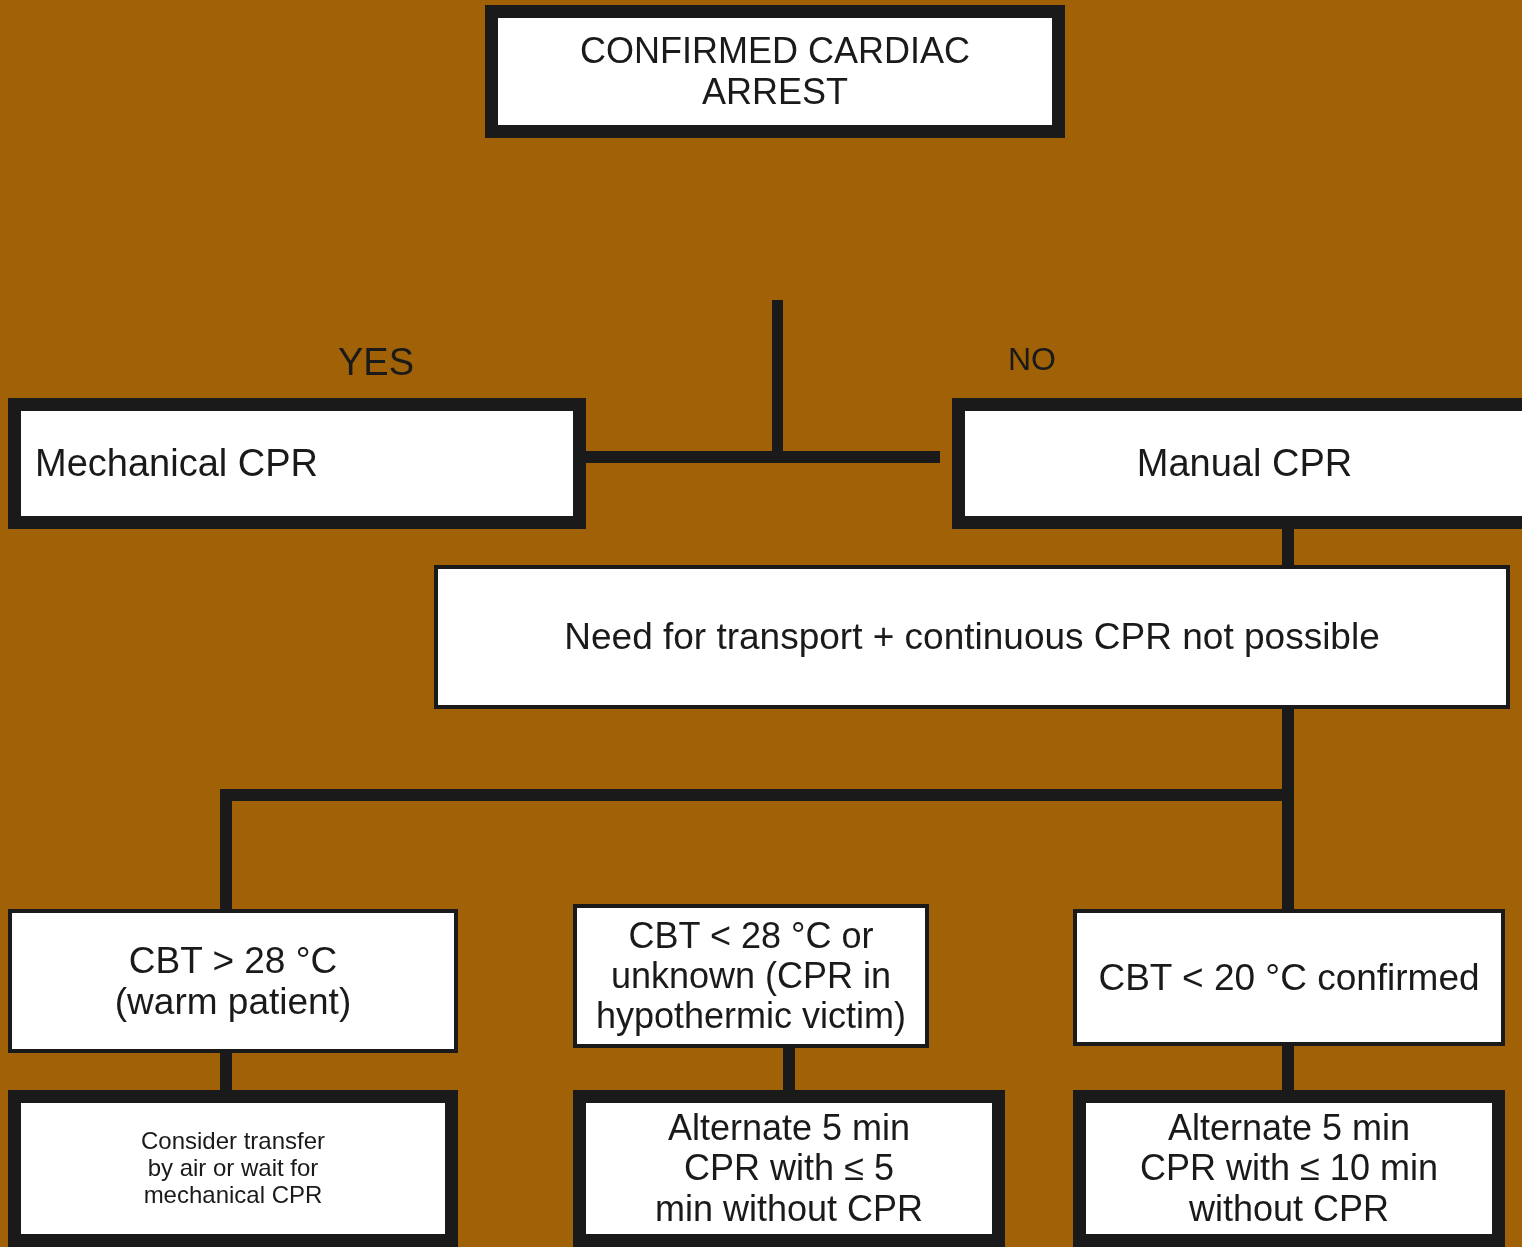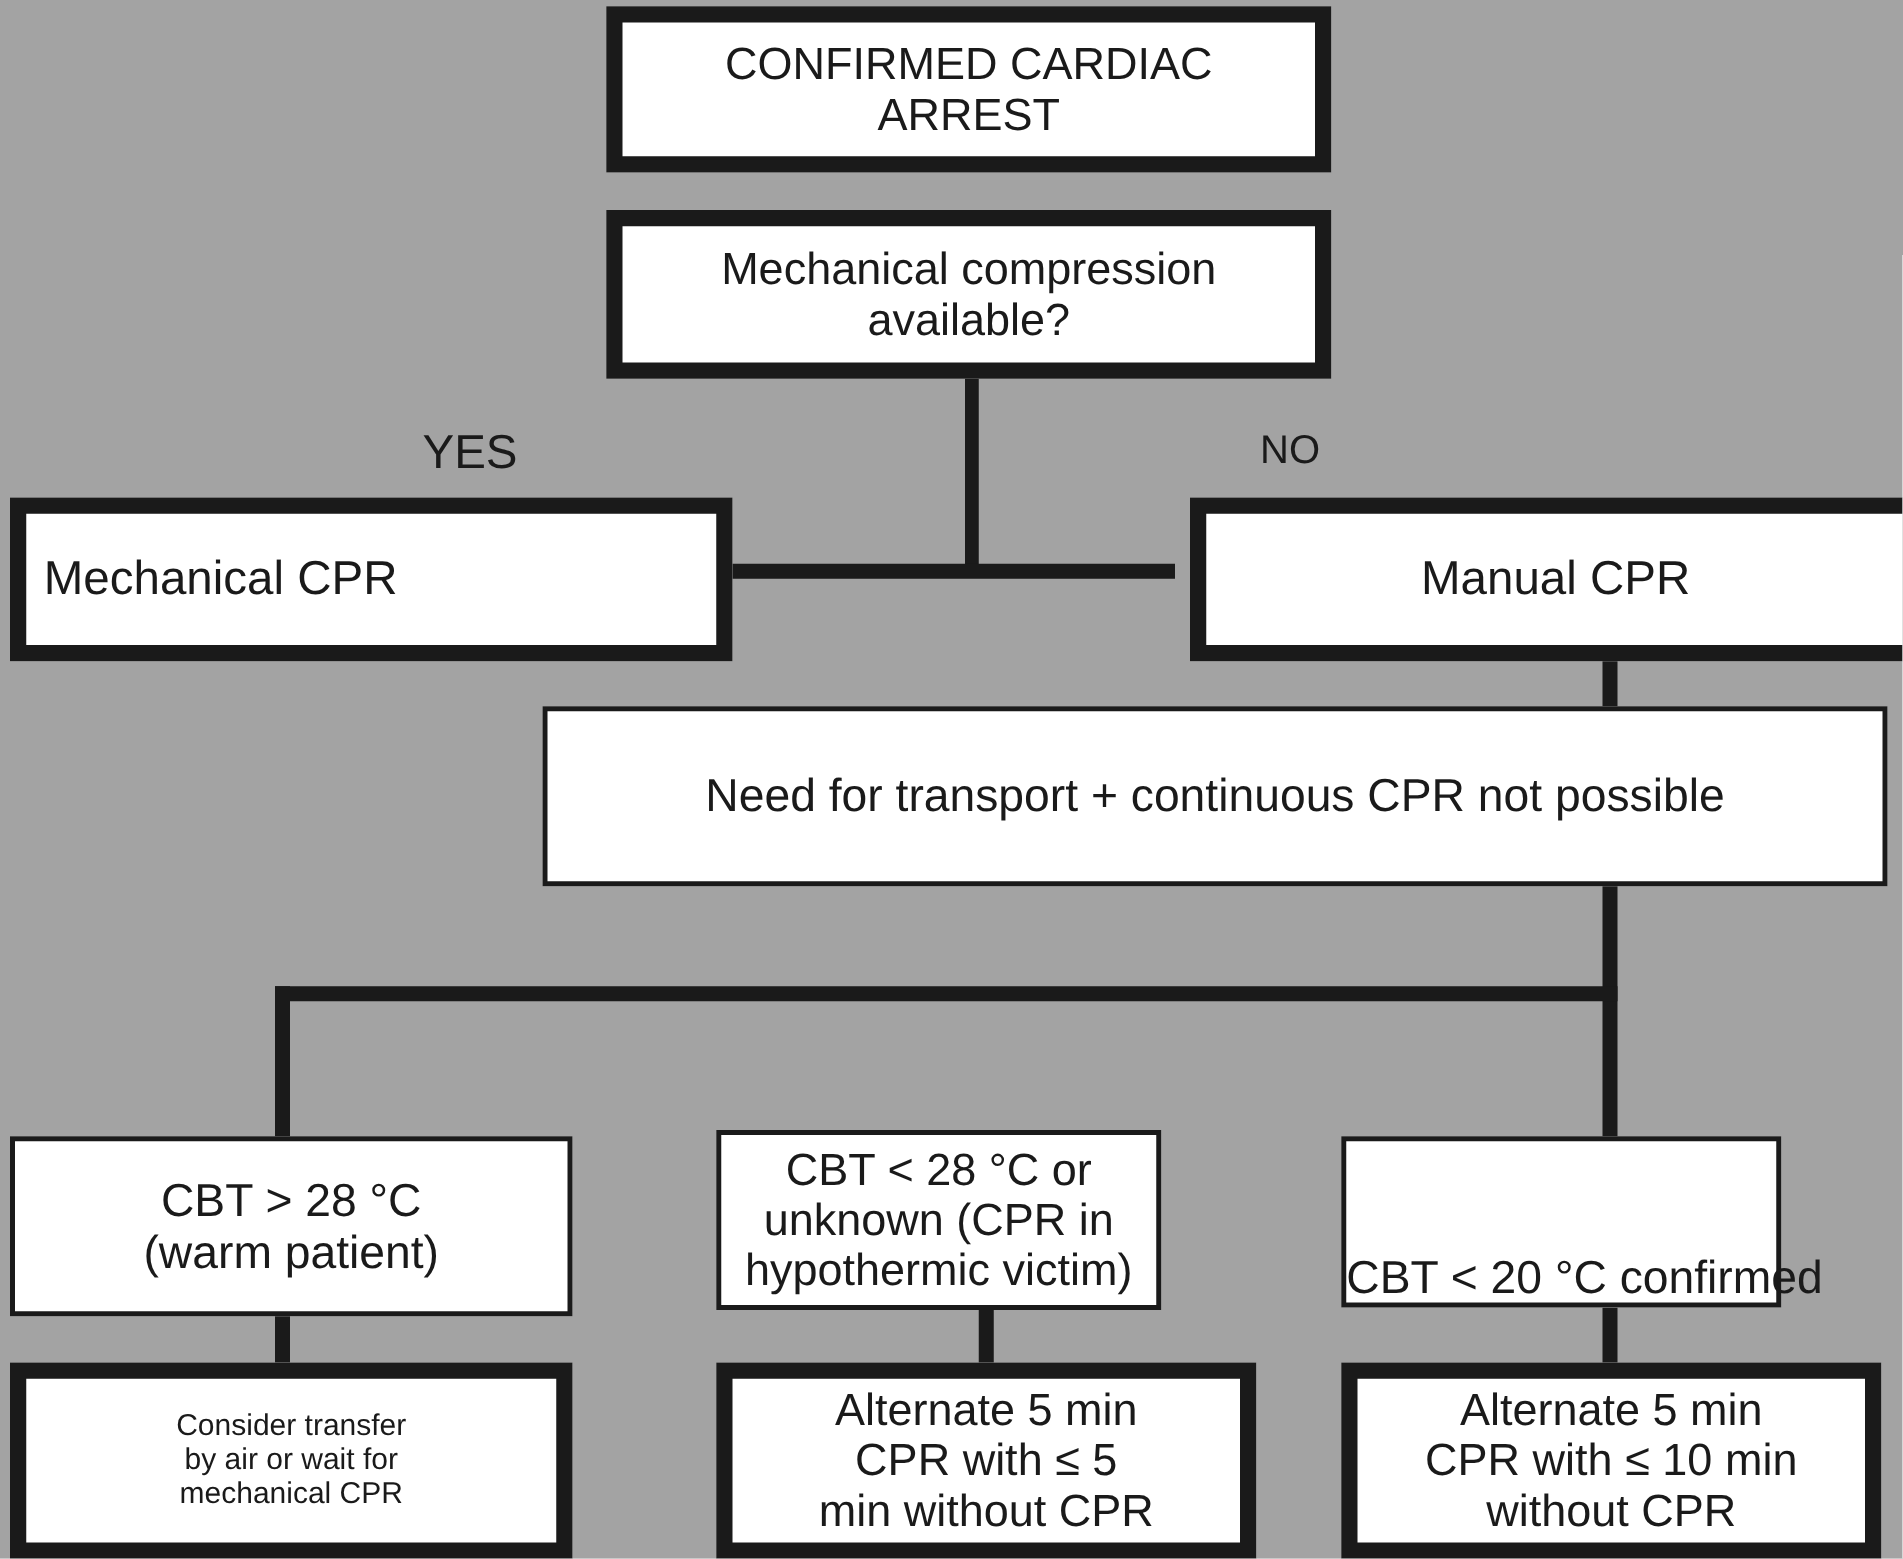--- a/index.html
+++ b/index.html
@@ -8,21 +8,21 @@
     background: #ffffff;
   }
   body {
     font-family: "Liberation Sans", sans-serif;
     color: #1a1a1a;
   }
   #chart {
     position: relative;
     width: 1522px;
     height: 1247px;
-    background: #a3a3a3;
+    background: #a16207;
     overflow: hidden;
   }
   .node {
     position: absolute;
     box-sizing: border-box;
     background: #ffffff;
     border: 4px solid #1a1a1a;
     display: flex;
     align-items: center;
     justify-content: center;
@@ -73,24 +73,20 @@
 
   <div class="conn" style="left:220px; top:1052px; width:12px; height:45px;"></div>
   <div class="conn" style="left:783px; top:1046px; width:12px; height:51px;"></div>
   <div class="conn" style="left:1282px; top:1046px; width:12px; height:51px;"></div>
 
   <div class="node thick" style="left:485px; top:5px; width:580px; height:133px; font-size:36px;">
     <span class="txt">CONFIRMED CARDIAC
 ARREST</span>
   </div>
 
-  <div class="node thick" style="left:485px; top:168px; width:580px; height:135px; font-size:36px;">
-    <span class="txt">Mechanical compression
-available?</span>
-  </div>
 
   <div class="branch-label" style="left:338px; top:341px; font-size:38px;">
     <span>YES</span>
   </div>
 
   <div class="branch-label" style="left:1008px; top:341px; font-size:32px;">
     <span>NO</span>
   </div>
 
   <div class="node thick align-left" style="left:8px; top:398px; width:578px; height:131px; font-size:38px;">
@@ -109,21 +105,21 @@
     <span class="txt">CBT &gt; 28 °C
 (warm patient)</span>
   </div>
 
   <div class="node thin" style="left:573px; top:904px; width:356px; height:144px; font-size:36px;">
     <span class="txt">CBT &lt; 28 °C or
 unknown (CPR in
 hypothermic victim)</span>
   </div>
 
-  <div class="node thin overflow" style="left:1073px; top:909px; width:352px; height:137px; font-size:37px;align-items:flex-end;">
+  <div class="node thin overflow" style="left:1073px; top:909px; width:432px; height:137px; font-size:37px;">
     <span class="txt">CBT &lt; 20 °C confirmed</span>
   </div>
 
   <div class="node thick" style="left:8px; top:1090px; width:450px; height:157px; font-size:24px;">
     <span class="txt">Consider transfer
 by air or wait for
 mechanical CPR</span>
   </div>
 
   <div class="node thick" style="left:573px; top:1090px; width:432px; height:157px; font-size:36px;">

